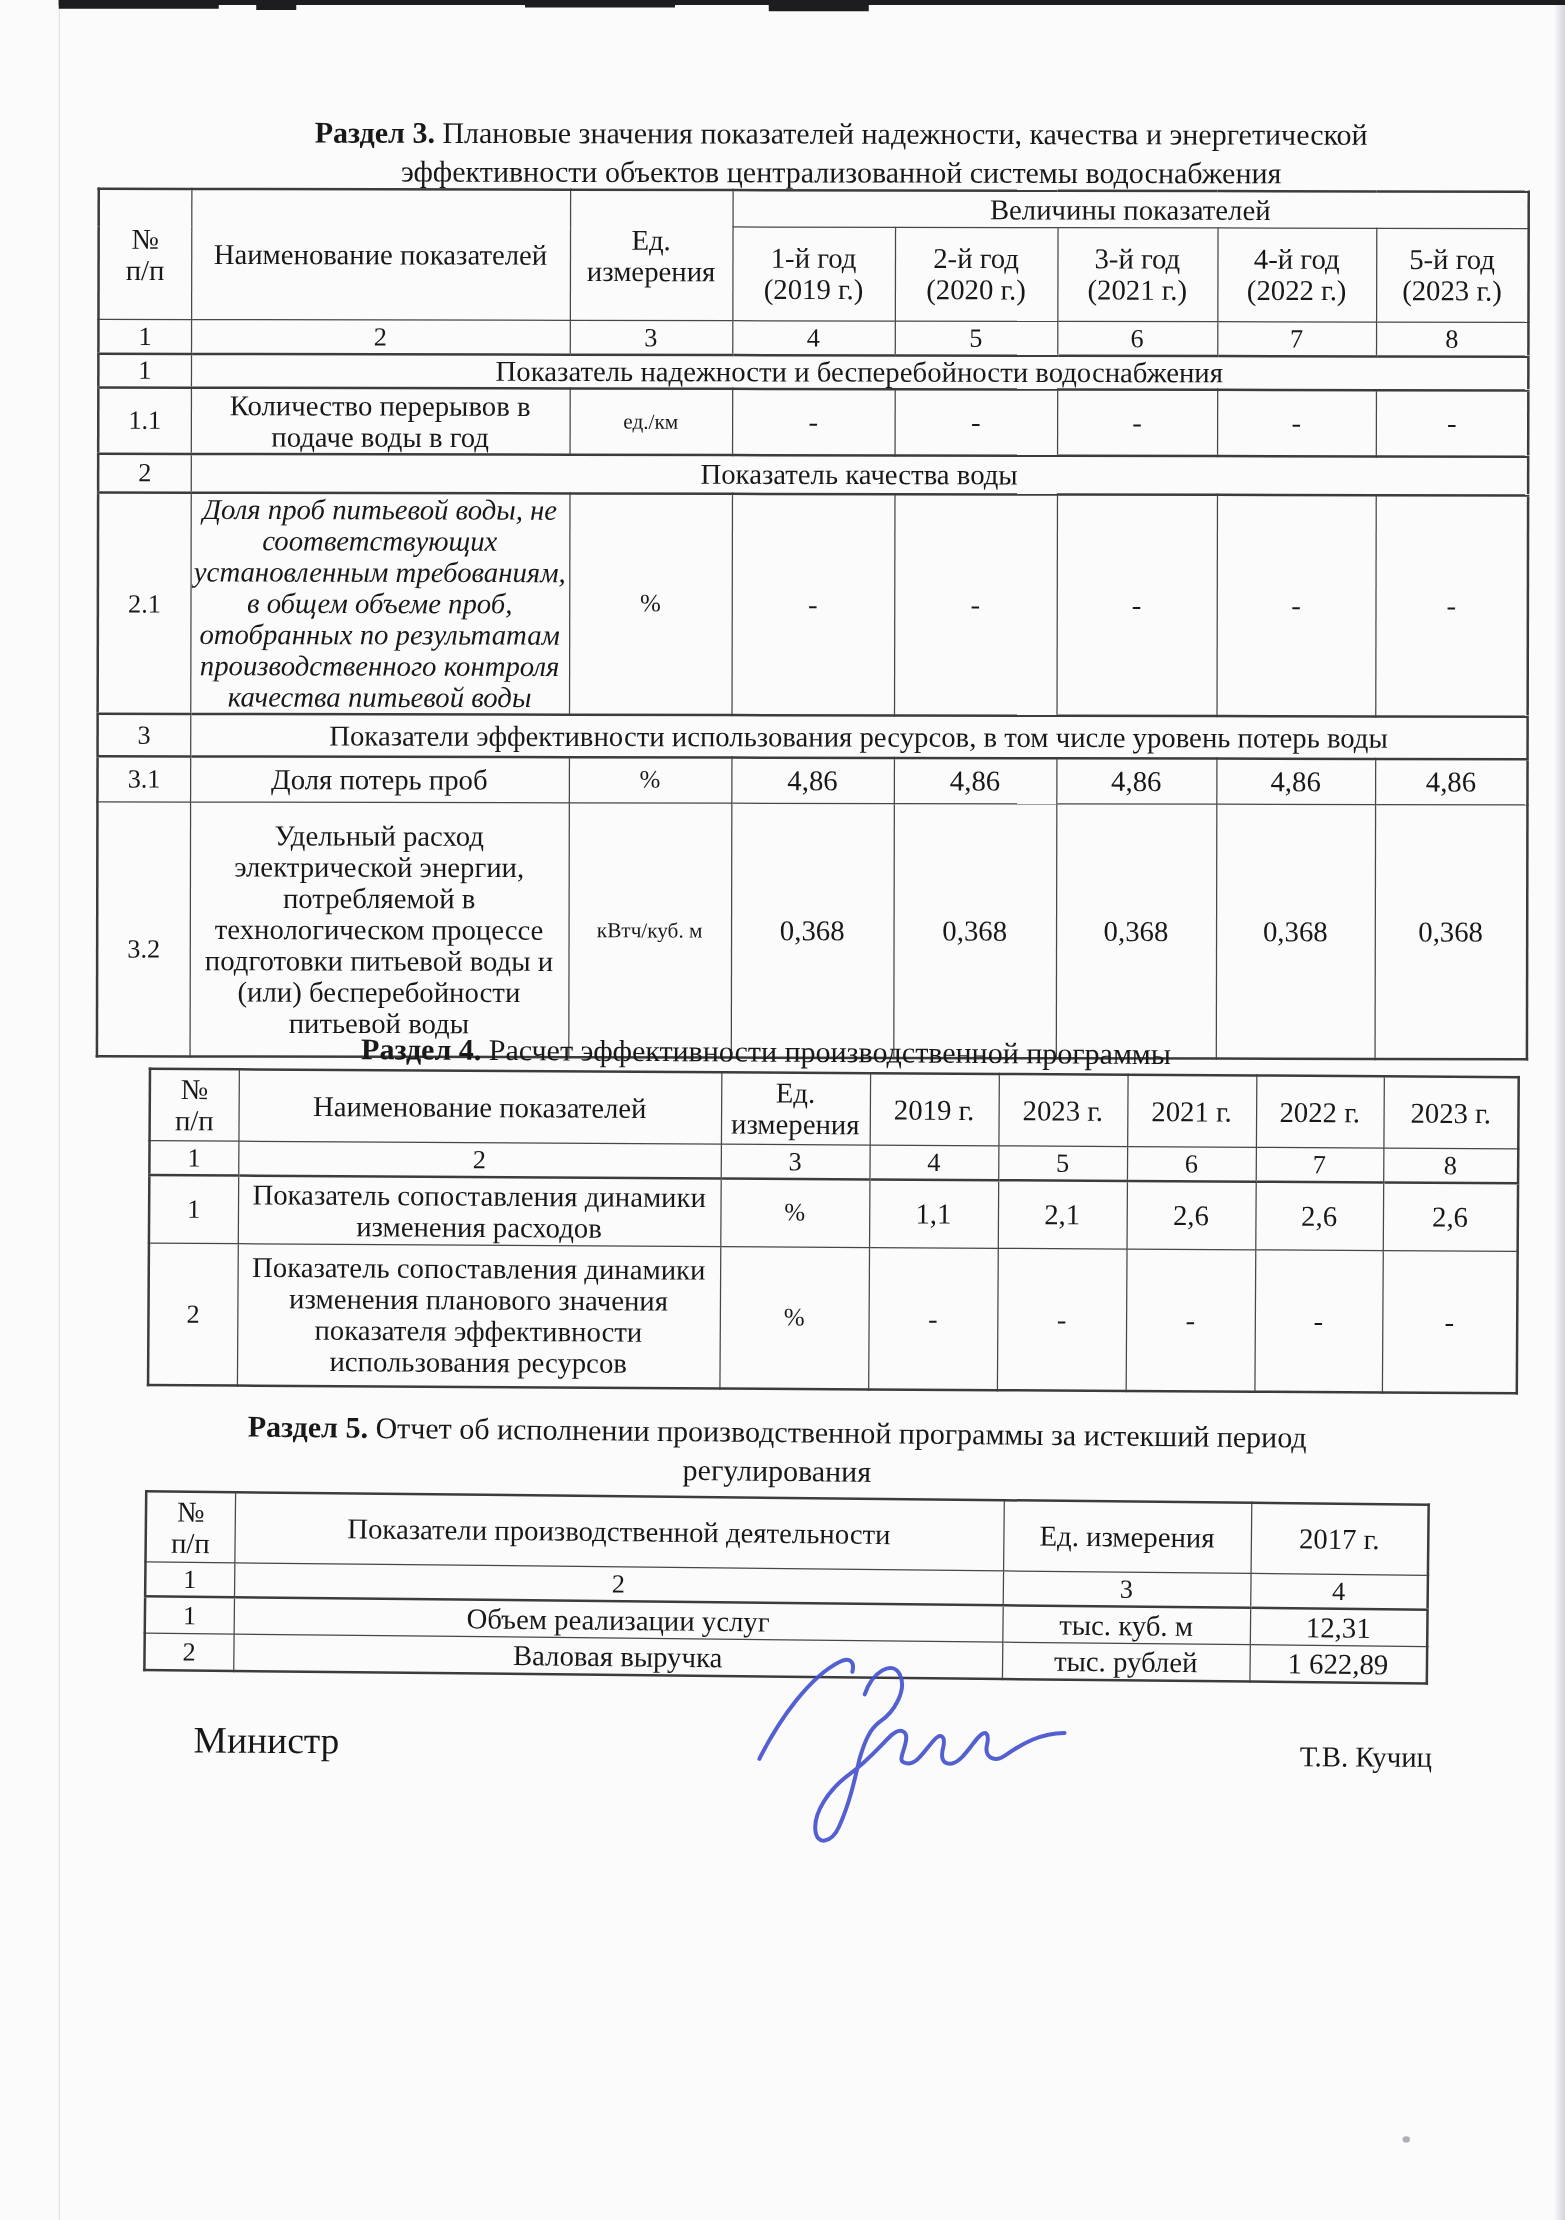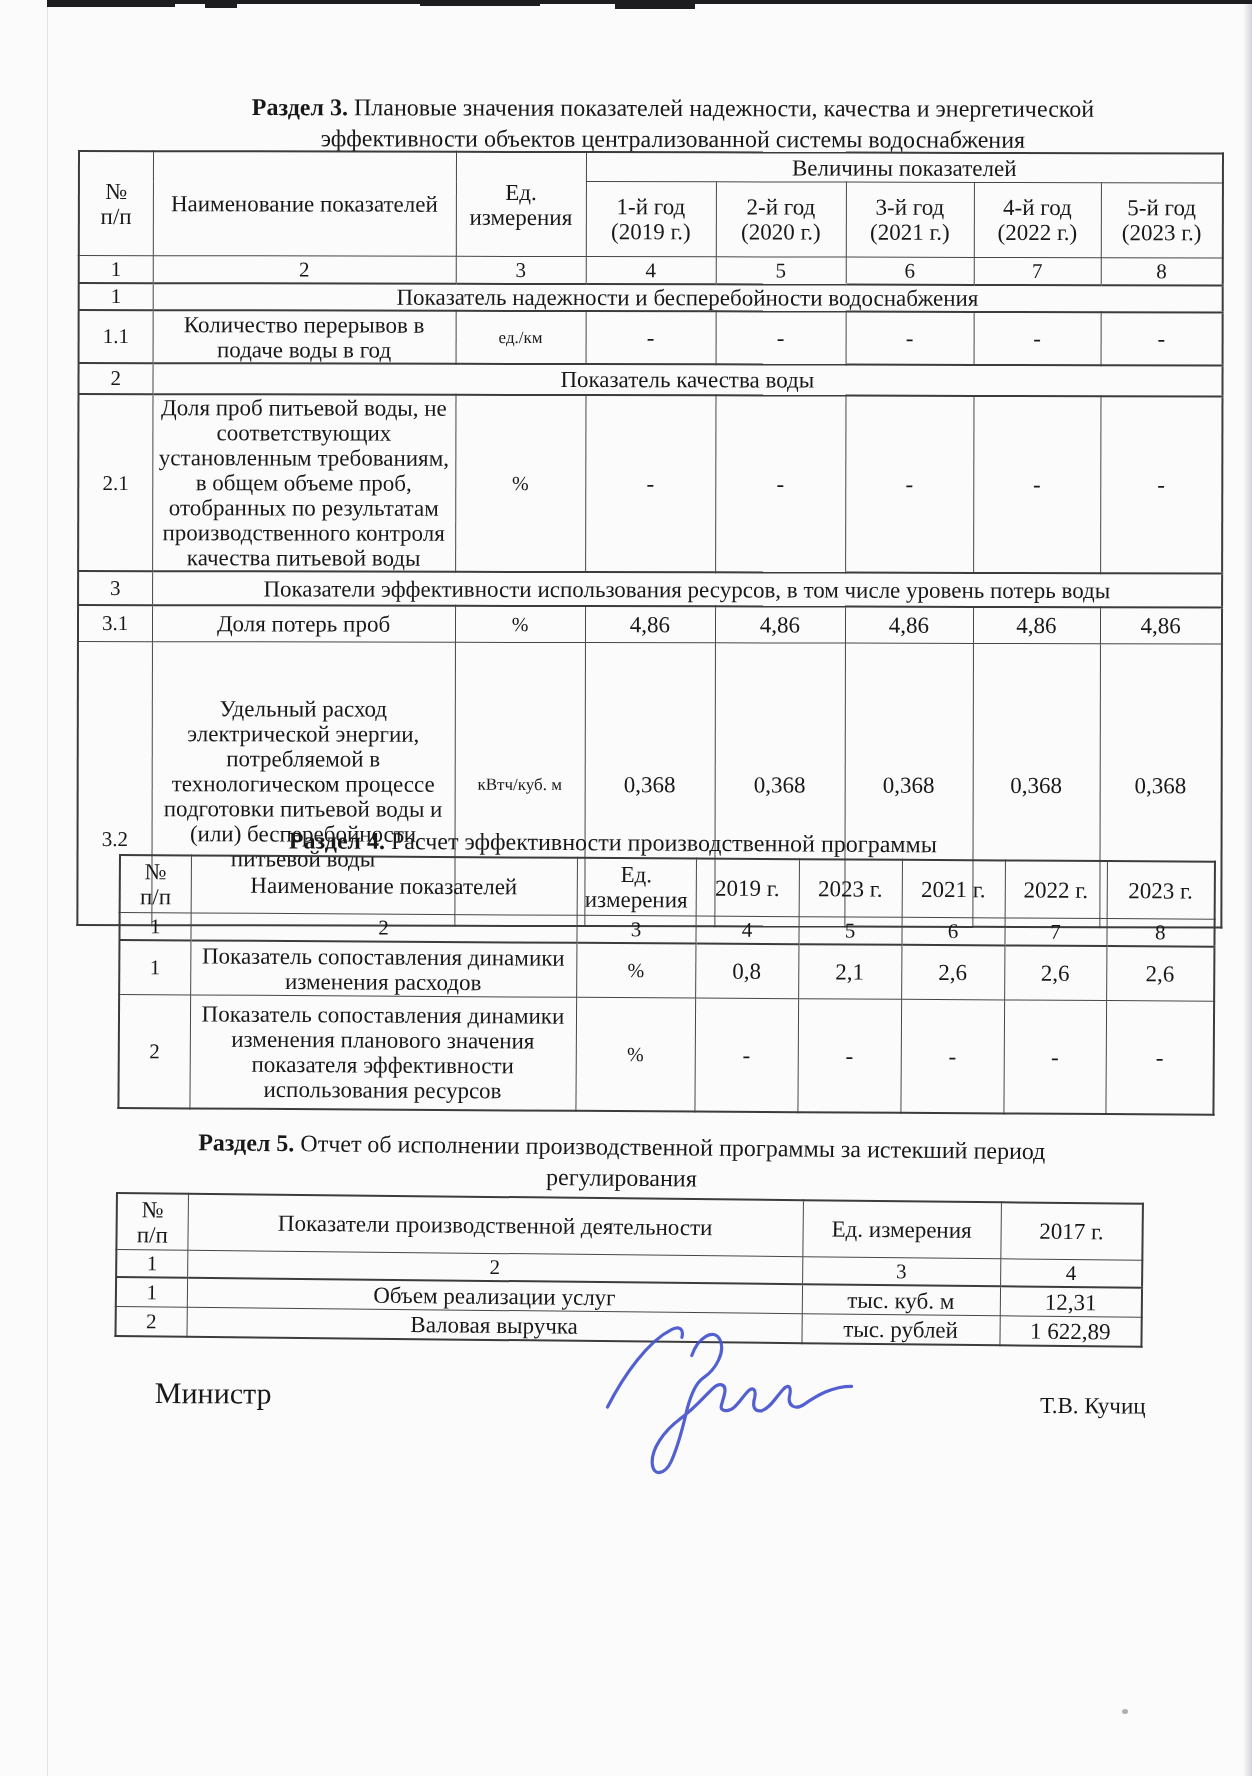--- a/index.html
+++ b/index.html
@@ -27,21 +27,21 @@
   table.tbl td{border:1px solid #474747;padding:0;text-align:center;vertical-align:middle;
     overflow:hidden;white-space:pre-line;line-height:25px;}
   td.nm{text-align:left;padding-left:10px;padding-right:10px;}
   td.top{vertical-align:top;padding-top:2px;}
   .b2b{border-bottom-width:2px !important;border-bottom-color:#3c3c3c !important;}
   .b2t{border-top-width:2px !important;border-top-color:#3c3c3c !important;}
   .small{font-size:17px;line-height:19px;}
   .pct{font-size:20px;}
   .numcol{font-size:21px;}
   tr.hn td{height:26px;font-size:21px;}
-  .lh21{line-height:24.6px;}
+  .lh21{line-height:24.6px;font-style:italic;}
   .lh32{line-height:24.2px;}
   .yr2{line-height:26px;}
 
   
   .sig-role{font-size:30px;}
   .sig-name{font-size:23px;}
   .r012{transform:rotate(.12deg);transform-origin:left top;}
   .r035{transform:rotate(.35deg);transform-origin:left top;}
   .r060{transform:rotate(.6deg);transform-origin:left top;}
   .r030{transform:rotate(.3deg);transform-origin:left top;}
@@ -148,21 +148,21 @@
       <td class="numcol" style="height:35px">3.1</td>
       <td class="nm">Доля потерь проб</td>
       <td class="pct">%</td>
       <td>4,86</td>
       <td>4,86</td>
       <td>4,86</td>
       <td>4,86</td>
       <td>4,86</td>
     </tr>
     <tr>
-      <td class="top numcol" style="height:170px;padding-top:112px">3.2</td>
+      <td class="top numcol" style="height:170px;padding-top:32px">3.2</td>
       <td class="nm top lh32">Удельный расход
 электрической энергии,
 потребляемой в
 технологическом процессе
 подготовки питьевой воды и
 (или) бесперебойности
 питьевой воды</td>
       <td class="small">кВтч/куб. м</td>
       <td>0,368</td>
       <td>0,368</td>
@@ -207,21 +207,21 @@
       <td class="b2b">5</td>
       <td class="b2b">6</td>
       <td class="b2b">7</td>
       <td class="b2b">8</td>
     </tr>
     <tr>
       <td class="top numcol" style="height:53px">1</td>
       <td class="nm top">Показатель сопоставления динамики
 изменения расходов</td>
       <td class="pct">%</td>
-      <td>0,8</td>
+      <td>1,1</td>
       <td>2,1</td>
       <td>2,6</td>
       <td>2,6</td>
       <td>2,6</td>
     </tr>
     <tr>
       <td class="numcol" style="height:112px">2</td>
       <td class="nm top">Показатель сопоставления динамики
 изменения планового значения
 показателя эффективности

